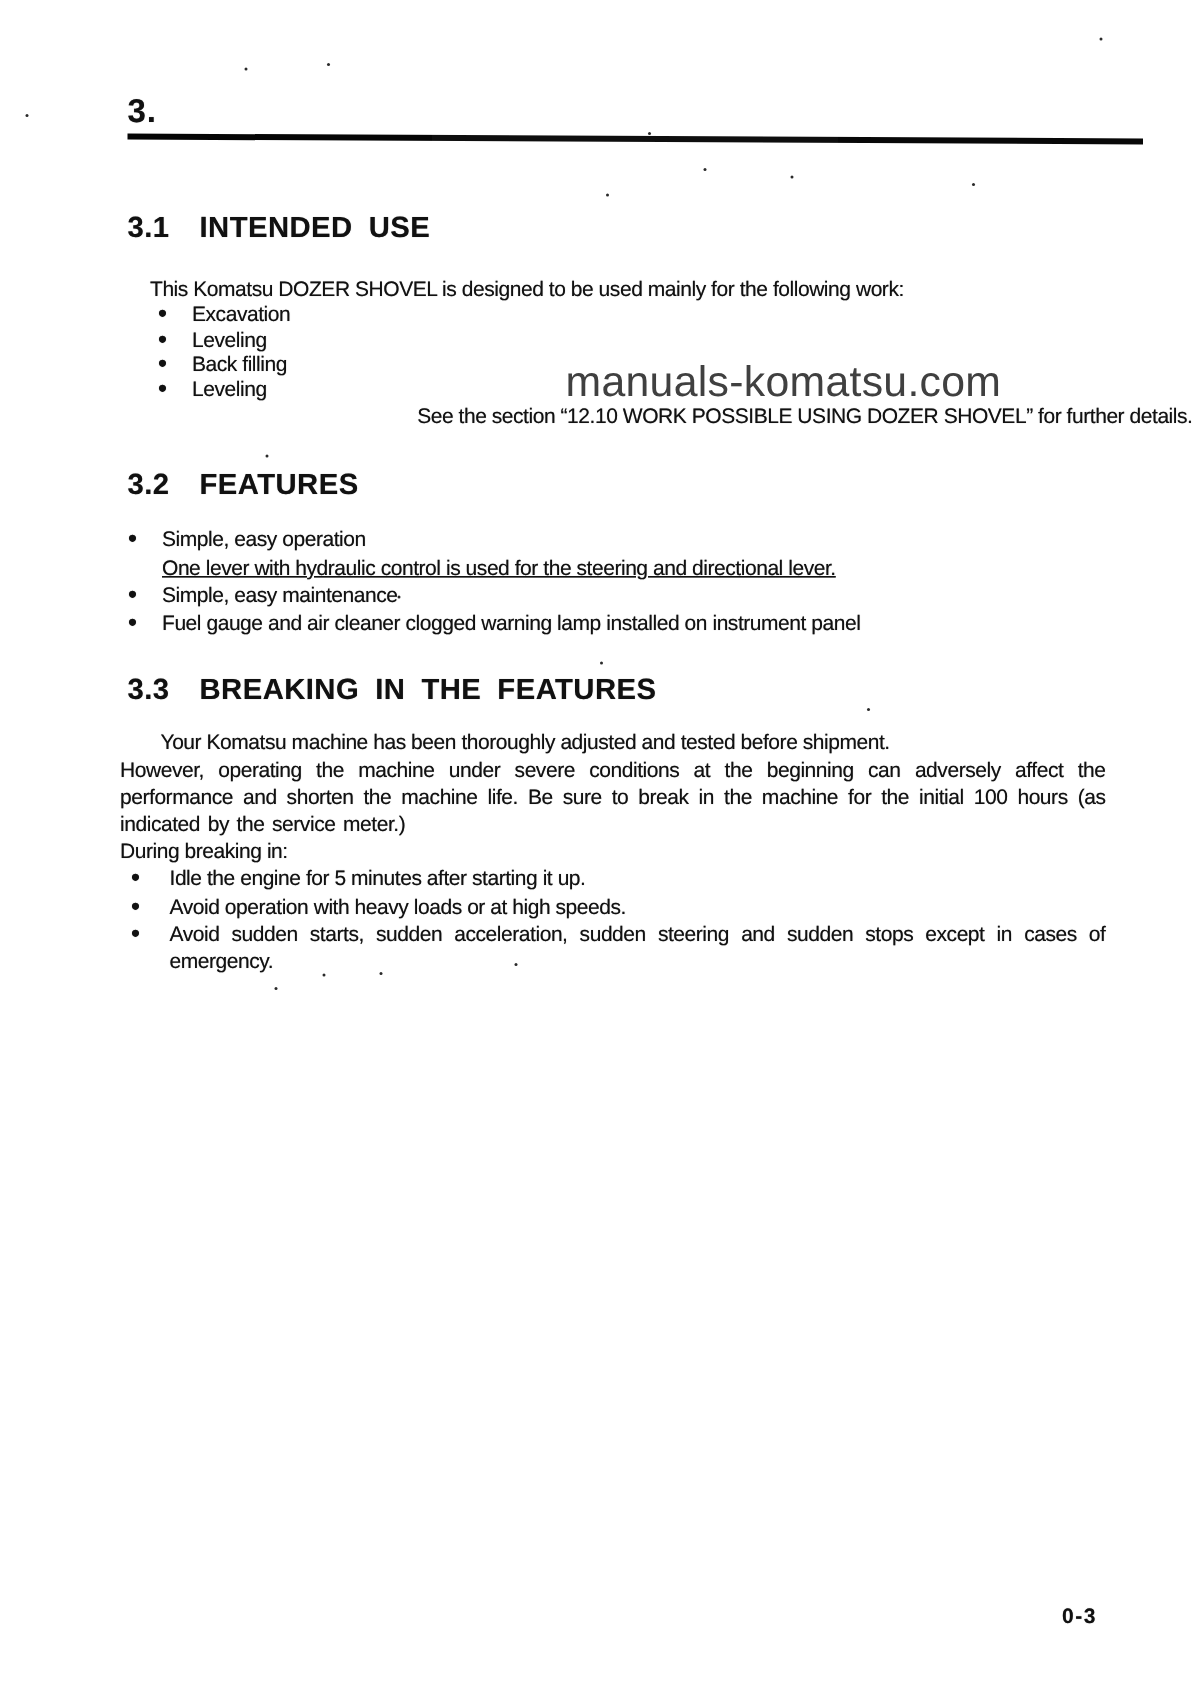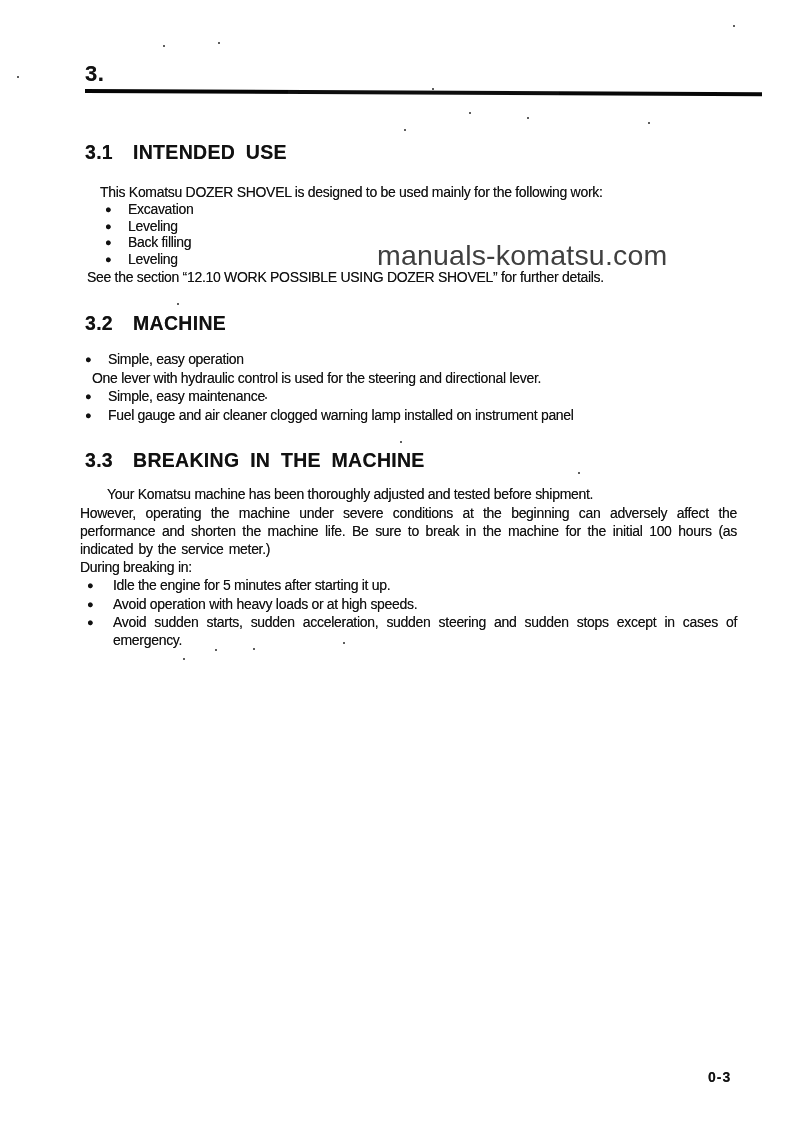--- a/index.html
+++ b/index.html
@@ -26,23 +26,23 @@
     word-spacing:5px; line-height:22px;
   }
   .h2-intended { margin-top:48px; }
   .h2-features { margin-top:26px; }
   .h2-breaking { margin-top:25px; }
   .bodytext { font-size:14px; letter-spacing:-0.3px; line-height:18.2px; }
   .p-intro   { margin:20px 0 0 85px; text-indent:15px; }
   .list-intended { margin:0 0 0 105px; line-height:16.8px; }
   .brow { display:flex; }
   .bullet-col { width:23px; flex:none; font-size:11px; line-height:inherit; }
-  .p-outro { margin:0 0 0 87px; }
+  .p-outro { margin:0 0 0 87px;text-align:right; }
   .list-features { margin:16px 58px 0 85px; line-height:18.6px; }
-  .feature-sub { margin-left:7px; }
+  .feature-sub { margin-left:23px;text-decoration:underline; }
   .p-shipment { margin:14px 58px 0 80px; text-indent:27px; }
   .p-body   { margin:0 58px 0 80px; text-align:justify; word-spacing:1.5px; }
   .p-leadin { margin:0 58px 0 80px; }
   .list-breaking { margin:0 58px 0 87px; }
   .list-breaking .bullet-col { width:26px; }
   .justify { text-align:justify; word-spacing:2px; }
   .watermark {
     position:absolute; left:377px; top:239px;
     font-size:28.5px; color:#404040; letter-spacing:0.2px;
     text-shadow:none; white-space:nowrap;
@@ -86,21 +86,21 @@
         <span class="bullet-col">●</span>
         <span>Leveling</span>
       </div>
     </div>
     <p class="bodytext p-outro">See the section “12.10 WORK POSSIBLE USING DOZER SHOVEL” for further details.</p>
   </section>
 
   <section>
     <h2 class="sec h2-features">
       <span>3.2</span>
-      <span>MACHINE</span>
+      <span>FEATURES</span>
     </h2>
     <div class="bodytext list-features">
       <div class="brow">
         <span class="bullet-col">●</span>
         <span>Simple, easy operation</span>
       </div>
       <div class="feature-sub">One lever with hydraulic control is used for the steering and directional lever.</div>
       <div class="brow">
         <span class="bullet-col">●</span>
         <span>Simple, easy maintenance</span>
@@ -108,21 +108,21 @@
       <div class="brow">
         <span class="bullet-col">●</span>
         <span>Fuel gauge and air cleaner clogged warning lamp installed on instrument panel</span>
       </div>
     </div>
   </section>
 
   <section>
     <h2 class="sec h2-breaking">
       <span>3.3</span>
-      <span>BREAKING IN THE MACHINE</span>
+      <span>BREAKING IN THE FEATURES</span>
     </h2>
     <p class="bodytext p-shipment">Your Komatsu machine has been thoroughly adjusted and tested before shipment.</p>
     <p class="bodytext p-body">However, operating the machine under severe conditions at the beginning can adversely affect the performance and shorten the machine life. Be sure to break in the machine for the initial 100 hours (as indicated by the service meter.)</p>
     <p class="bodytext p-leadin">During breaking in:</p>
     <div class="bodytext list-breaking">
       <div class="brow">
         <span class="bullet-col">●</span>
         <span>Idle the engine for 5 minutes after starting it up.</span>
       </div>
       <div class="brow">

